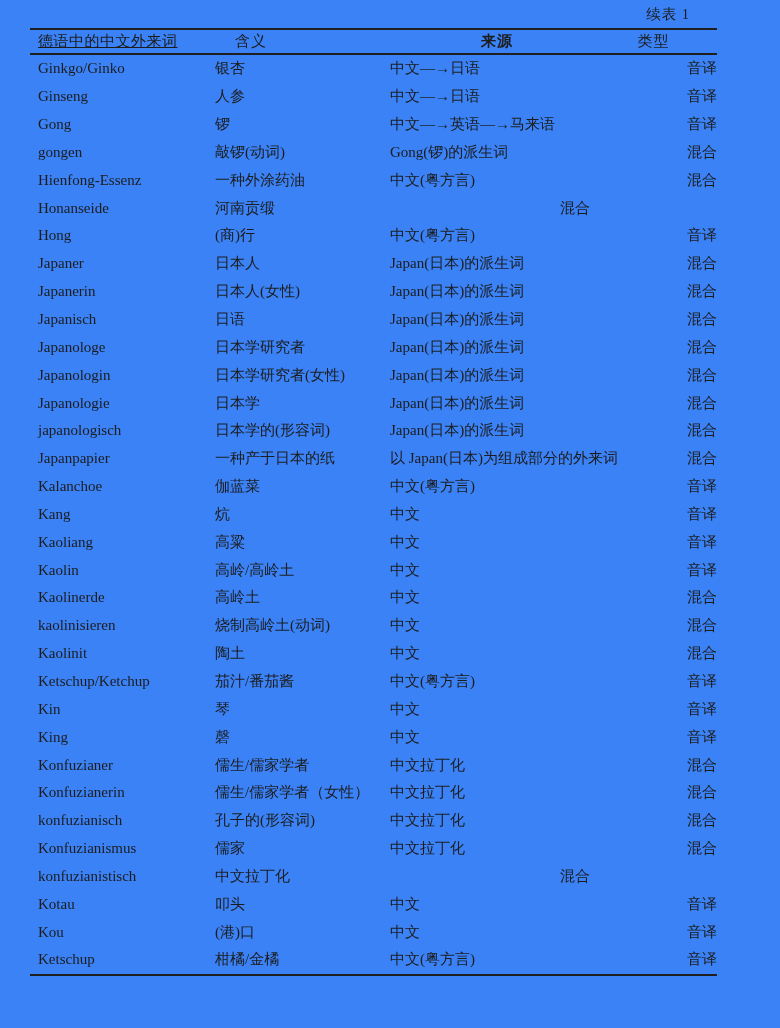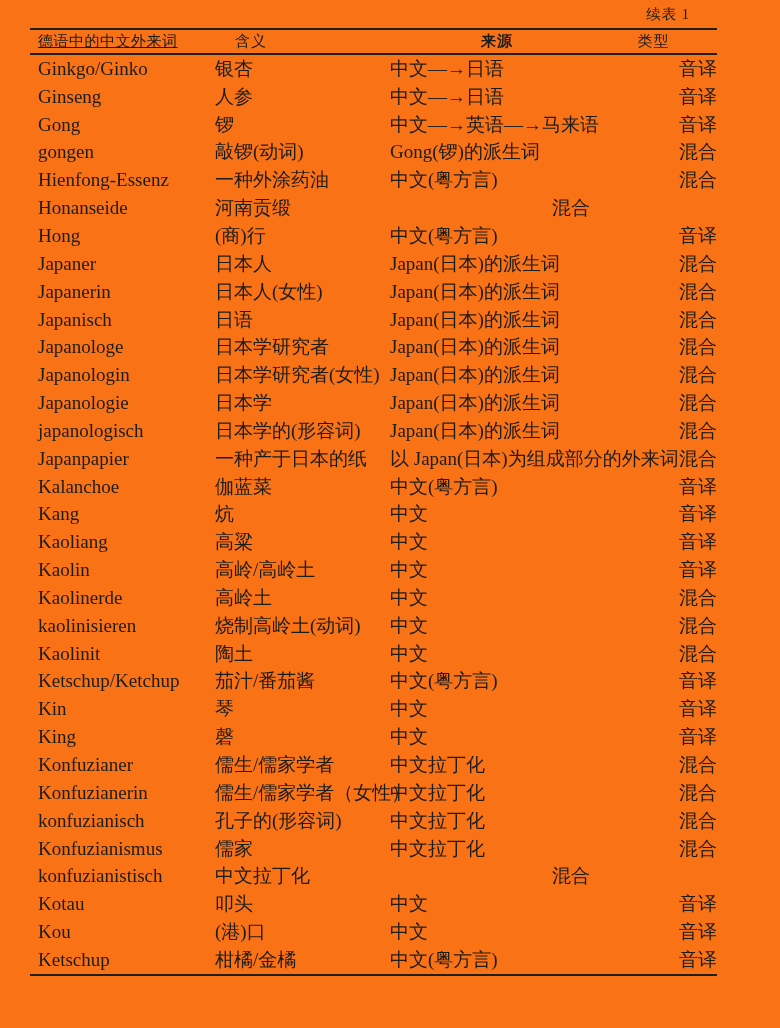--- a/index.html
+++ b/index.html
@@ -1,18 +1,18 @@
 <!DOCTYPE html>
 <html><head>
 <meta charset="utf-8">
 <style>
   * { margin:0; padding:0; box-sizing:border-box; }
   html,body { background:#ffffff; }
   .page {
-    width:780px; height:1028px; position:relative; background:#f97316;
+    width:780px; height:1028px; position:relative; background:#3b82f6;
     font-family:"Liberation Serif","DejaVu Serif",serif;
     color:#1c1c1c; overflow:hidden;
   }
   .continued {
     position:absolute; top:5px; left:0; width:690px;
     text-align:right; font-size:14.5px; letter-spacing:1px;
   }
   .dtable {
     position:absolute; top:28px; left:30px; width:687px;
     border-top:2.4px solid #1f1f1f;
@@ -20,21 +20,21 @@
   }
   .thead {
     display:grid; grid-template-columns:185px 175px 200px 127px;
     height:25px; align-items:center;
     border-bottom:2px solid #1f1f1f;
     font-size:15px;
   }
   .trow {
     display:grid; grid-template-columns:185px 175px 200px 127px;
     height:27.85px; align-items:center;
-    font-size:19px;
+    font-size:15px;
   }
   .c1 { padding-left:8px; white-space:nowrap; }
   .c2 { white-space:nowrap; }
   .c3 { white-space:nowrap; }
   .c4 { text-align:right; }
   .h1x { padding-left:8px; letter-spacing:0.5px;text-decoration:underline; }
   .h2x { padding-left:20px; letter-spacing:1px;font-family:Liberation Mono, monospace; }
   .h3x { text-align:center; padding-left:14px; letter-spacing:1px;font-weight:bold; }
   .h4x { text-align:center; letter-spacing:1px; }
 </style>

